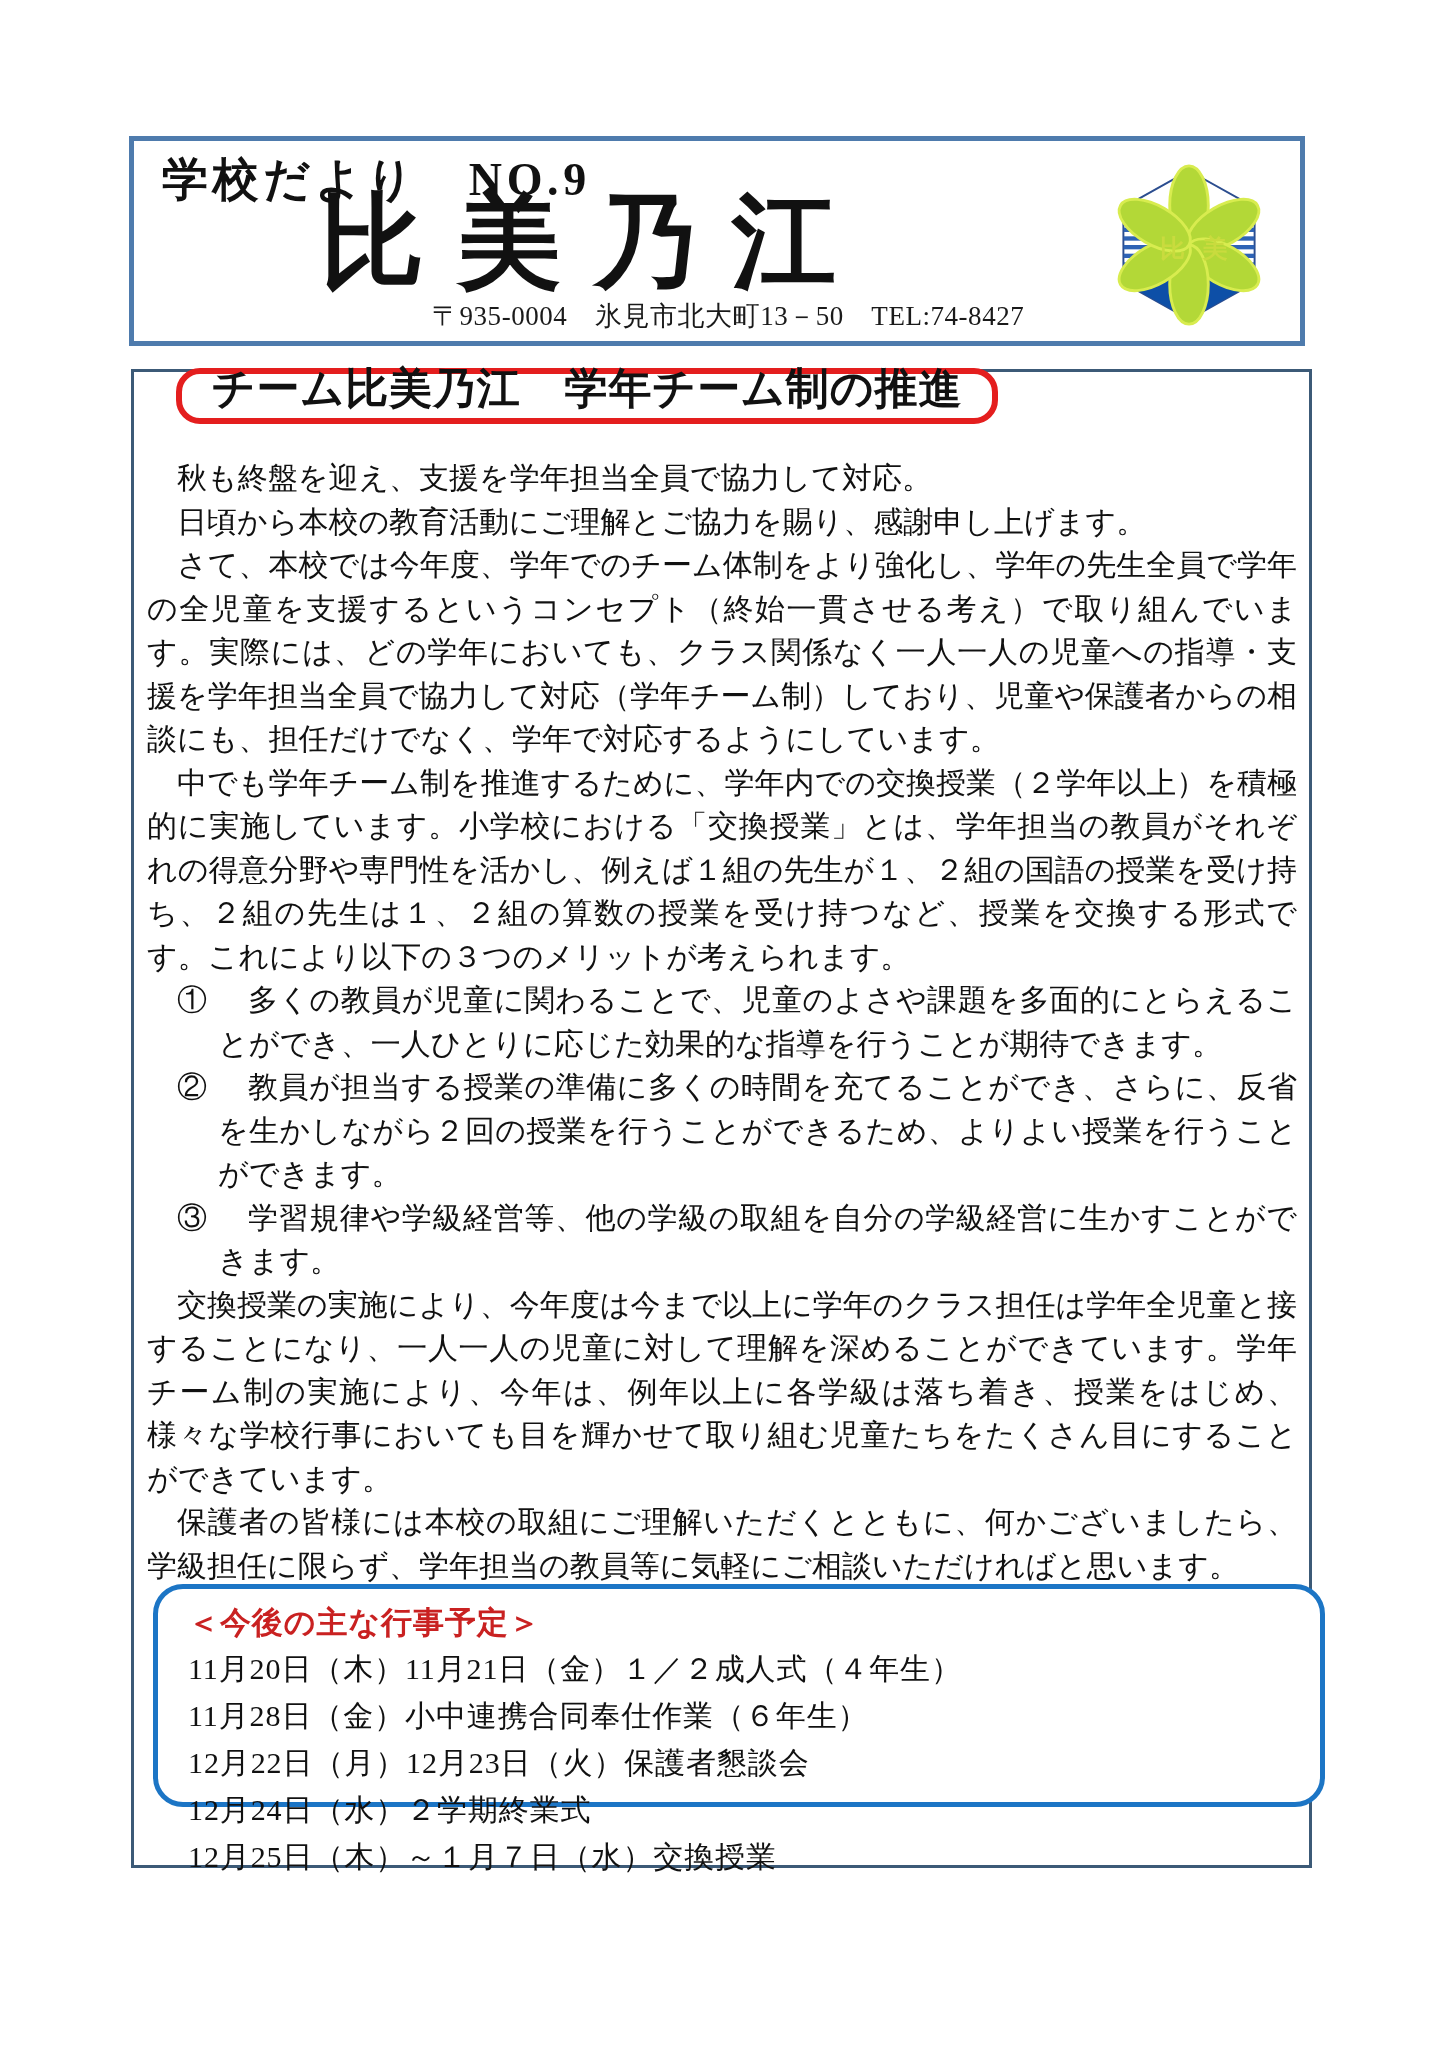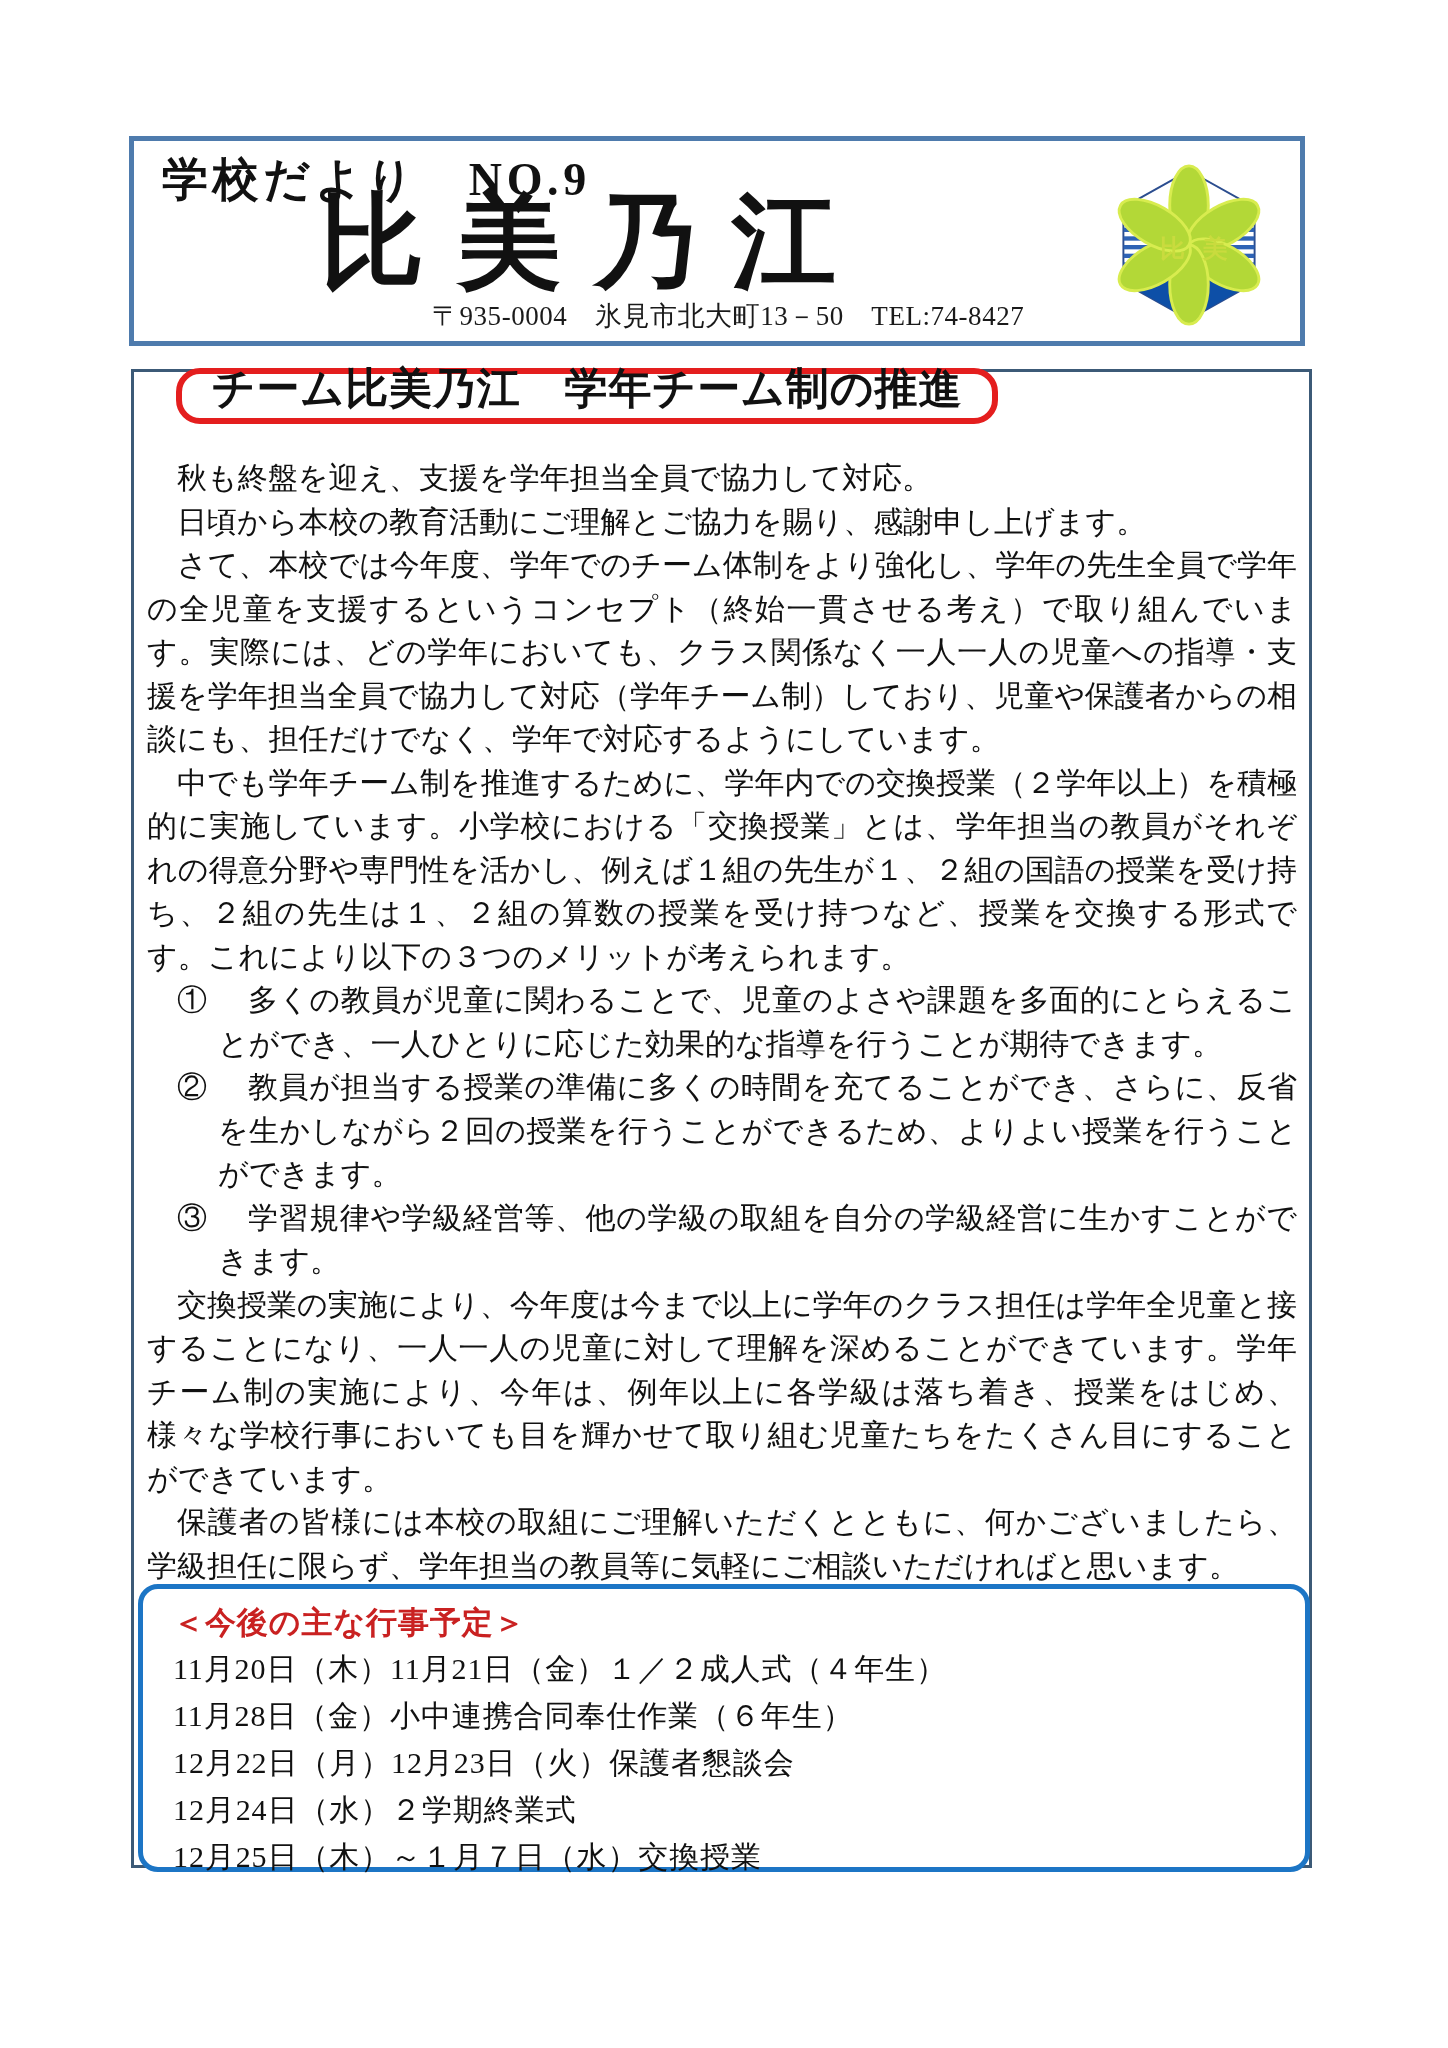--- a/index.html
+++ b/index.html
@@ -49,22 +49,22 @@
   .article-title{font-size:43px;font-weight:bold;letter-spacing:0.02em;white-space:nowrap;}
   .body-text{
     position:absolute;left:13px;top:84px;width:1150px;
     font-size:30px;line-height:43.5px;text-align:justify;
   }
   .body-text p{margin:0;text-indent:1em;}
   .merit-item{position:relative;margin:0;padding-left:71px;text-indent:25px;text-align:justify;}
   .merit-marker{position:absolute;left:30px;top:0;text-indent:0;}
   
   .schedule-box{
-    position:absolute;left:4px;top:1212px;width:1172px;height:288px;
-    border:5px solid var(--blue-box);border-radius:20px;background:#fff;
+    position:absolute;left:19px;top:1212px;width:1172px;height:223px;
+    border:5px solid var(--blue-box);border-radius:30px;background:#fff;
     box-sizing:border-box;padding:12px 30px;
   }
   .schedule-title{color:var(--red-text);font-size:31px;font-weight:bold;line-height:44px;letter-spacing:0.03em;}
   .schedule-item{font-size:30px;line-height:47px;white-space:nowrap;letter-spacing:0.03em;}
 </style>
 </head>
 <body>
 
 <div class="page">
 

